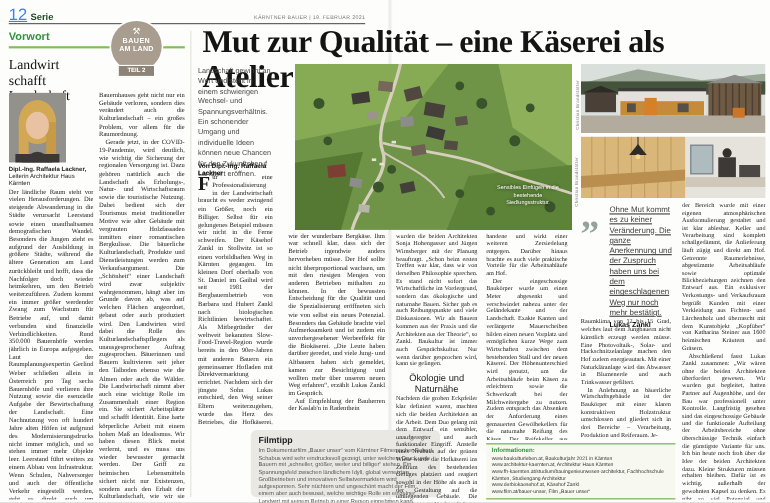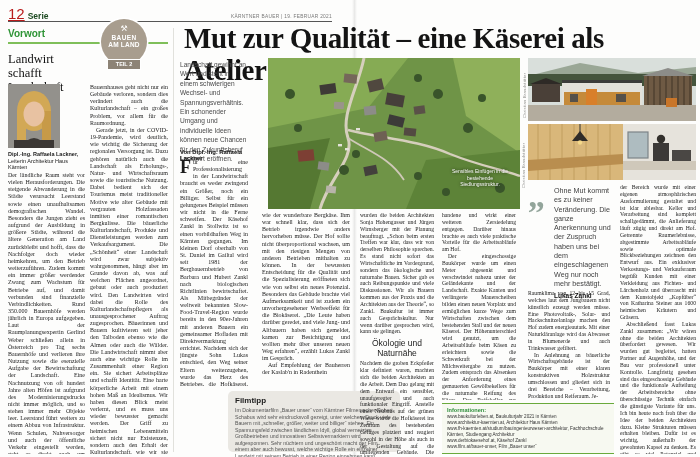--- a/index.html
+++ b/index.html
@@ -1,21 +1,21 @@
 <!DOCTYPE html>
 <html><head>
 <meta charset="utf-8">
 <style>
   html,body{margin:0;padding:0;background:#b9b9b5;}
   .spread{position:relative;width:700px;height:457px;background:#fdfdfc;overflow:hidden;
           font-family:"Liberation Serif",serif;color:#1c1c1c;margin:0 auto;}
   .abs{position:absolute;}
   
   .hdr{height:16px;border-bottom:0.8px solid #555;}
-  .pagenum{font:15px "Liberation Sans",sans-serif;color:#b91c1c;text-decoration:underline;}
+  .pagenum{font:15px "Liberation Sans",sans-serif;color:#3b82f6;text-decoration:underline;}
   .sec{font:bold 8.5px "Liberation Sans",sans-serif;color:#1d4a21;margin:0 3px;}
   .issue{font:4.8px "Liberation Sans",sans-serif;color:#777;letter-spacing:.3px;}
   .headline{font:bold 29px/32px "Liberation Serif",serif;color:#141414;letter-spacing:-.4px;}
   
   .vwlabel{font:bold 10px "Liberation Sans",sans-serif;color:#2f9436;}
   .vwrule{height:2px;background:#7fbf5a;}
   .badge{width:46px;height:46px;border-radius:50%;background:#a89d8e;color:#fff;text-align:center;
          box-shadow:0 0 0 1.5px #fff;}
   .badge .bi{font-size:8px;line-height:10px;display:block;margin-top:5px;}
   .badge .b1{display:block;font:bold 6.5px/7px "Liberation Sans",sans-serif;letter-spacing:.4px;}
@@ -227,21 +227,21 @@
       <circle cx="133" cy="15" r="4.2" fill="#33302c"></circle>
       <rect x="125" y="19" width="16" height="19" fill="#3c3937"></rect>
       <rect x="95" y="37" width="73" height="9" fill="#cfc8ba"></rect>
       <rect x="144" y="26" width="19" height="11" fill="#4a4744"></rect>
     </svg>
   </div>
   <div class="abs vcred" style="left:522px;top:62px;height:56px;">Christian Brandstätter</div>
 
   <div class="abs" style="left:528px;top:186px;width:84px;">
     <span class="quote-glyph" style="position:absolute;left:0;top:0;">„</span>
-    <div class="quote-text" style="margin-left:26px;width:57px;">Ohne Mut kommt es zu keiner Veränderung. Die ganze Anerkennung und der Zuspruch haben uns bei dem eingeschlagenen Weg nur noch mehr bestätigt.</div>
+    <div class="quote-text" style="margin-left:26px;width:57px;text-decoration:underline;">Ohne Mut kommt es zu keiner Veränderung. Die ganze Anerkennung und der Zuspruch haben uns bei dem eingeschlagenen Weg nur noch mehr bestätigt.</div>
     <div class="quote-author" style="margin-left:26px;">Lukas Zankl</div>
   </div>
 
   <div class="abs col col13" style="left:360px;top:212px;width:74px;height:245px;">
     <p class="p">wurden die beiden Architekten Sonja Hohengasser und Jürgen Wirnsberger mit der Planung beauftragt. „Schon beim ersten Treffen war klar, dass wir von derselben Philosophie sprechen. Es stand nicht sofort das Wirtschaftliche im Vordergrund, sondern das ökologische und naturnahe Bauen. Sicher gab es auch Reibungspunkte und viele Diskussionen. Wir als Bauern kommen aus der Praxis und die Architekten aus der Theorie“, so Zankl. Baukultur ist immer auch Gesprächskultur. Nur wenn darüber gesprochen wird, kann sie gelingen.</p>
     <div class="subhead">Ökologie und Naturnähe</div>
     <p class="p" style="text-indent:0;">Nachdem die groben Eckpfeiler klar definiert waren, machten sich die beiden Architekten an die Arbeit. Dem Duo gelang mit dem Entwurf ein sensibler, unaufgeregter und auch funktionaler Eingriff. Anstelle eines Neubaus auf der grünen Wiese wurde die Hofkäserei ins Zentrum des bestehenden Gefüges platziert und reagiert sowohl in der Höhe als auch in der Gestaltung auf die umliegenden Gebäude. Die sensible Nachverdichtung erweitert das Vor-</p>
   </div>
   <div class="abs col col13" style="left:442px;top:212px;width:74px;height:188px;">
     <p class="p">handene und wirkt einer weiteren Zersiedelung entgegen. Darüber hinaus brachte es auch viele praktische Vorteile für die Arbeitsabläufe am Hof.</p>

